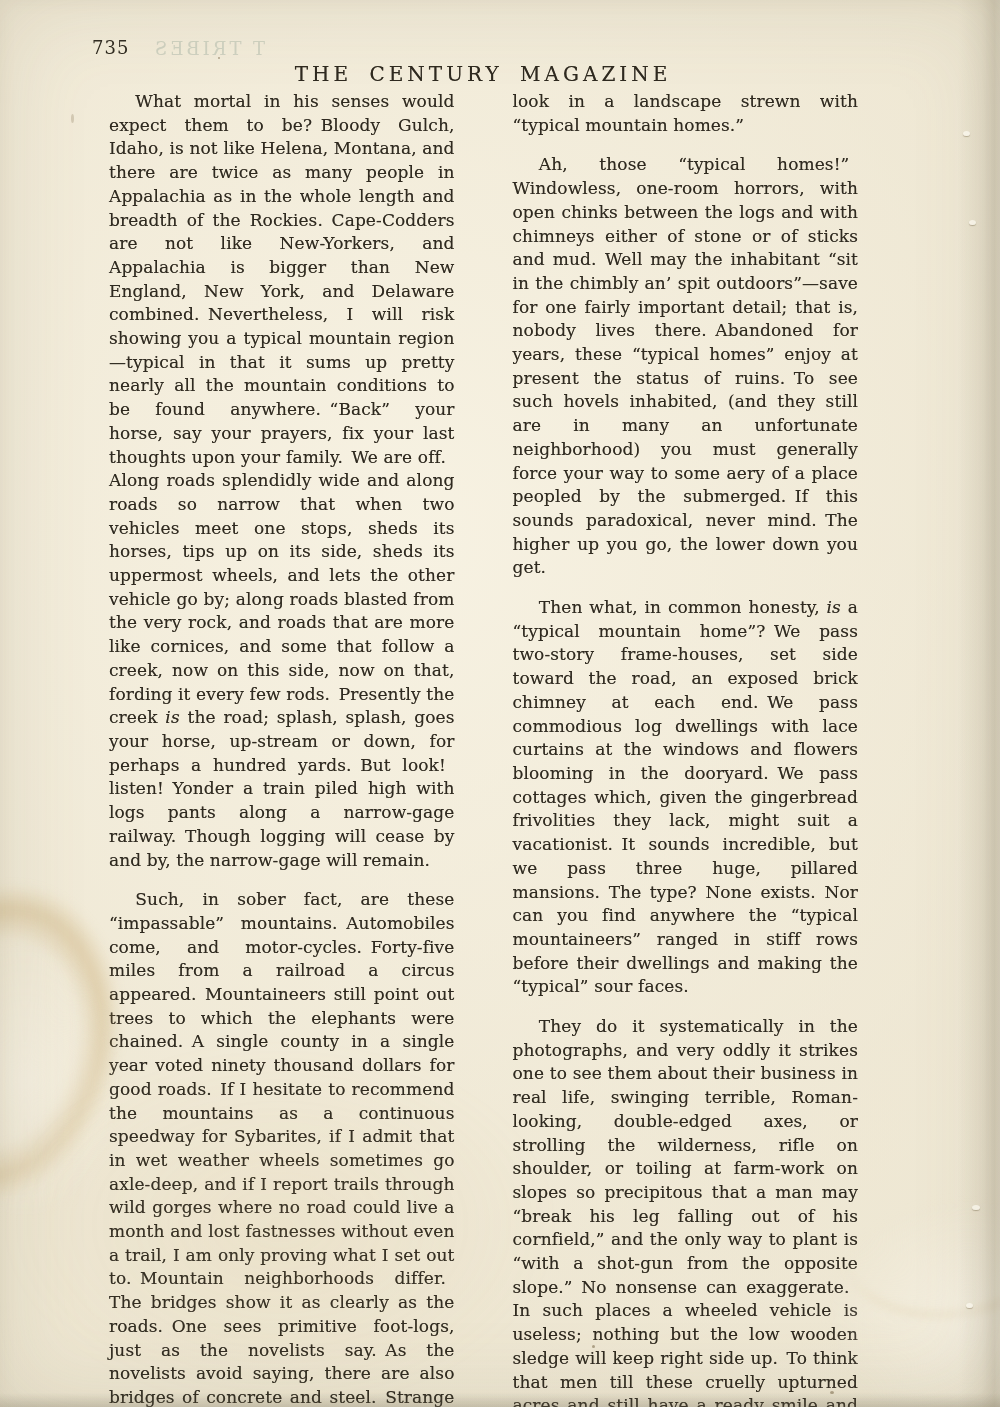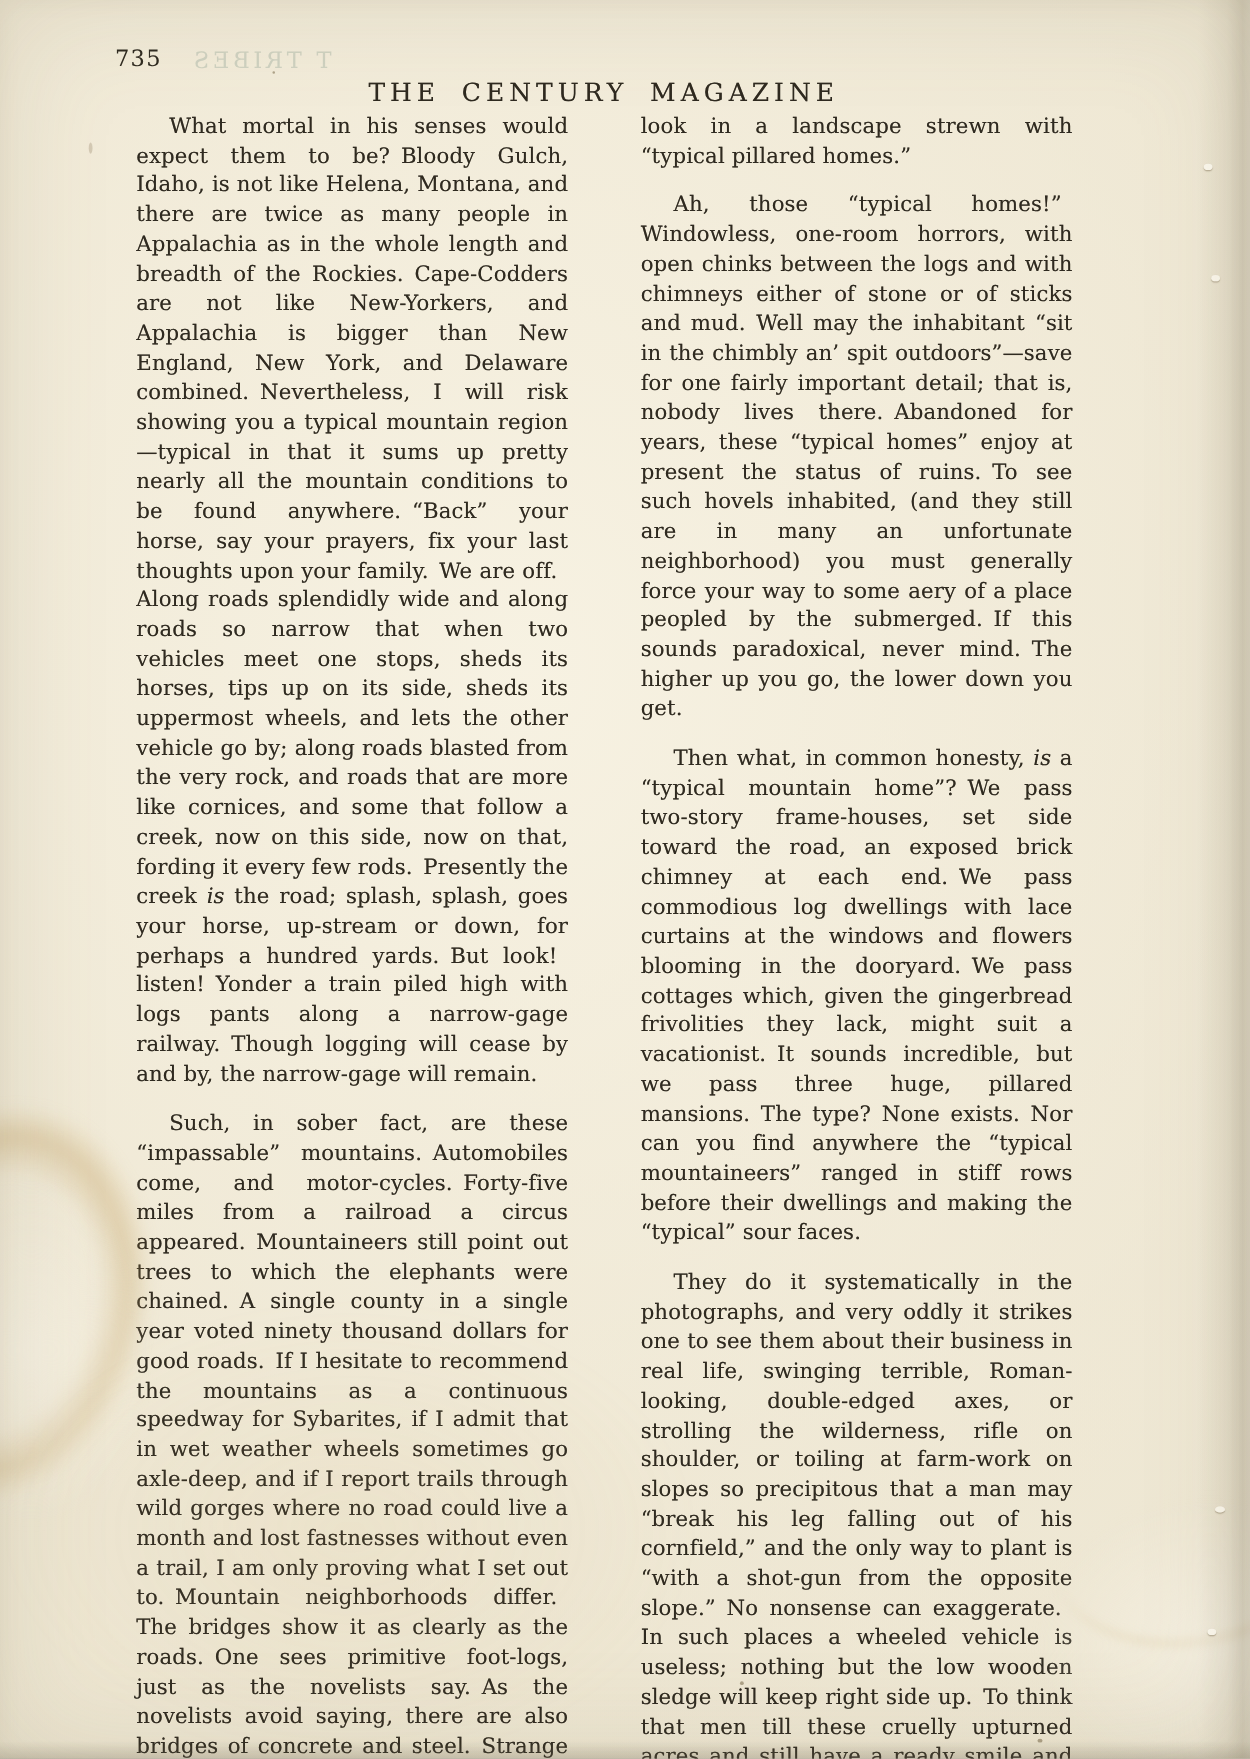--- a/index.html
+++ b/index.html
@@ -105,21 +105,21 @@
   <div class="page-number">735</div>
 
   <div class="header-title">THE CENTURY MAGAZINE</div>
 
   <div class="columns">
     <div class="col">
         <p class="par indent">What mortal in his senses would expect them to be? Bloody Gulch, Idaho, is not like Helena, Montana, and there are twice as many people in Appalachia as in the whole length and breadth of the Rockies. Cape-Codders are not like New-Yorkers, and Appalachia is bigger than New England, New York, and Delaware combined. Nevertheless, I will risk showing you a typical mountain region—typical in that it sums up pretty nearly all the mountain conditions to be found anywhere. “Back” your horse, say your prayers, fix your last thoughts upon your family. We are off. Along roads splendidly wide and along roads so narrow that when two vehicles meet one stops, sheds its horses, tips up on its side, sheds its uppermost wheels, and lets the other vehicle go by; along roads blasted from the very rock, and roads that are more like cornices, and some that follow a creek, now on this side, now on that, fording it every few rods. Presently the creek <i>is</i> the road; splash, splash, goes your horse, up-stream or down, for perhaps a hundred yards. But look! listen! Yonder a train piled high with logs pants along a narrow-gage railway. Though logging will cease by and by, the narrow-gage will remain.</p>
         <p class="par indent runover">Such, in sober fact, are these “impassable” mountains. Automobiles come, and motor-cycles. Forty-five miles from a railroad a circus appeared. Mountaineers still point out trees to which the elephants were chained. A single county in a single year voted ninety thousand dollars for good roads. If I hesitate to recommend the mountains as a continuous speedway for Sybarites, if I admit that in wet weather wheels sometimes go axle-deep, and if I report trails through wild gorges where no road could live a month and lost fastnesses without even a trail, I am only proving what I set out to. Mountain neighborhoods differ. The bridges show it as clearly as the roads. One sees primitive foot-logs, just as the novelists say. As the novelists avoid saying, there are also bridges of concrete and steel. Strange enough such modernities</p>
       </div>
     <div class="col">
-        <p class="par">look in a landscape strewn with “typical pillared homes.”</p>
+        <p class="par">look in a landscape strewn with “typical mountain homes.”</p>
         <p class="par indent">Ah, those “typical homes!” Windowless, one-room horrors, with open chinks between the logs and with chimneys either of stone or of sticks and mud. Well may the inhabitant “sit in the chimbly an’ spit outdoors”—save for one fairly important detail; that is, nobody lives there. Abandoned for years, these “typical homes” enjoy at present the status of ruins. To see such hovels inhabited, (and they still are in many an unfortunate neighborhood) you must generally force your way to some aery of a place peopled by the submerged. If this sounds paradoxical, never mind. The higher up you go, the lower down you get.</p>
         <p class="par indent">Then what, in common honesty, <i>is</i> a “typical mountain home”? We pass two-story frame-houses, set side toward the road, an exposed brick chimney at each end. We pass commodious log dwellings with lace curtains at the windows and flowers blooming in the dooryard. We pass cottages which, given the gingerbread frivolities they lack, might suit a vacationist. It sounds incredible, but we pass three huge, pillared mansions. The type? None exists. Nor can you find anywhere the “typical mountaineers” ranged in stiff rows before their dwellings and making the “typical” sour faces.</p>
         <p class="par indent">They do it systematically in the photographs, and very oddly it strikes one to see them about their business in real life, swinging terrible, Roman-looking, double-edged axes, or strolling the wilderness, rifle on shoulder, or toiling at farm-work on slopes so precipitous that a man may “break his leg falling out of his cornfield,” and the only way to plant is “with a shot-gun from the opposite slope.” No nonsense can exaggerate. In such places a wheeled vehicle is useless; nothing but the low wooden sledge will keep right side up. To think that men till these cruelly upturned acres and still have a ready smile and greeting for the “furriner”!</p>
         <p class="par indent runover">Gentle, winning, and hospitable, they hail you with a “Howdy, stranger! Light</p>
       </div>
   </div>
 
   <div class="artifact stain-left"></div>
   <div class="artifact stain-left-light"></div>
   <div class="artifact stain-br-line"></div>

